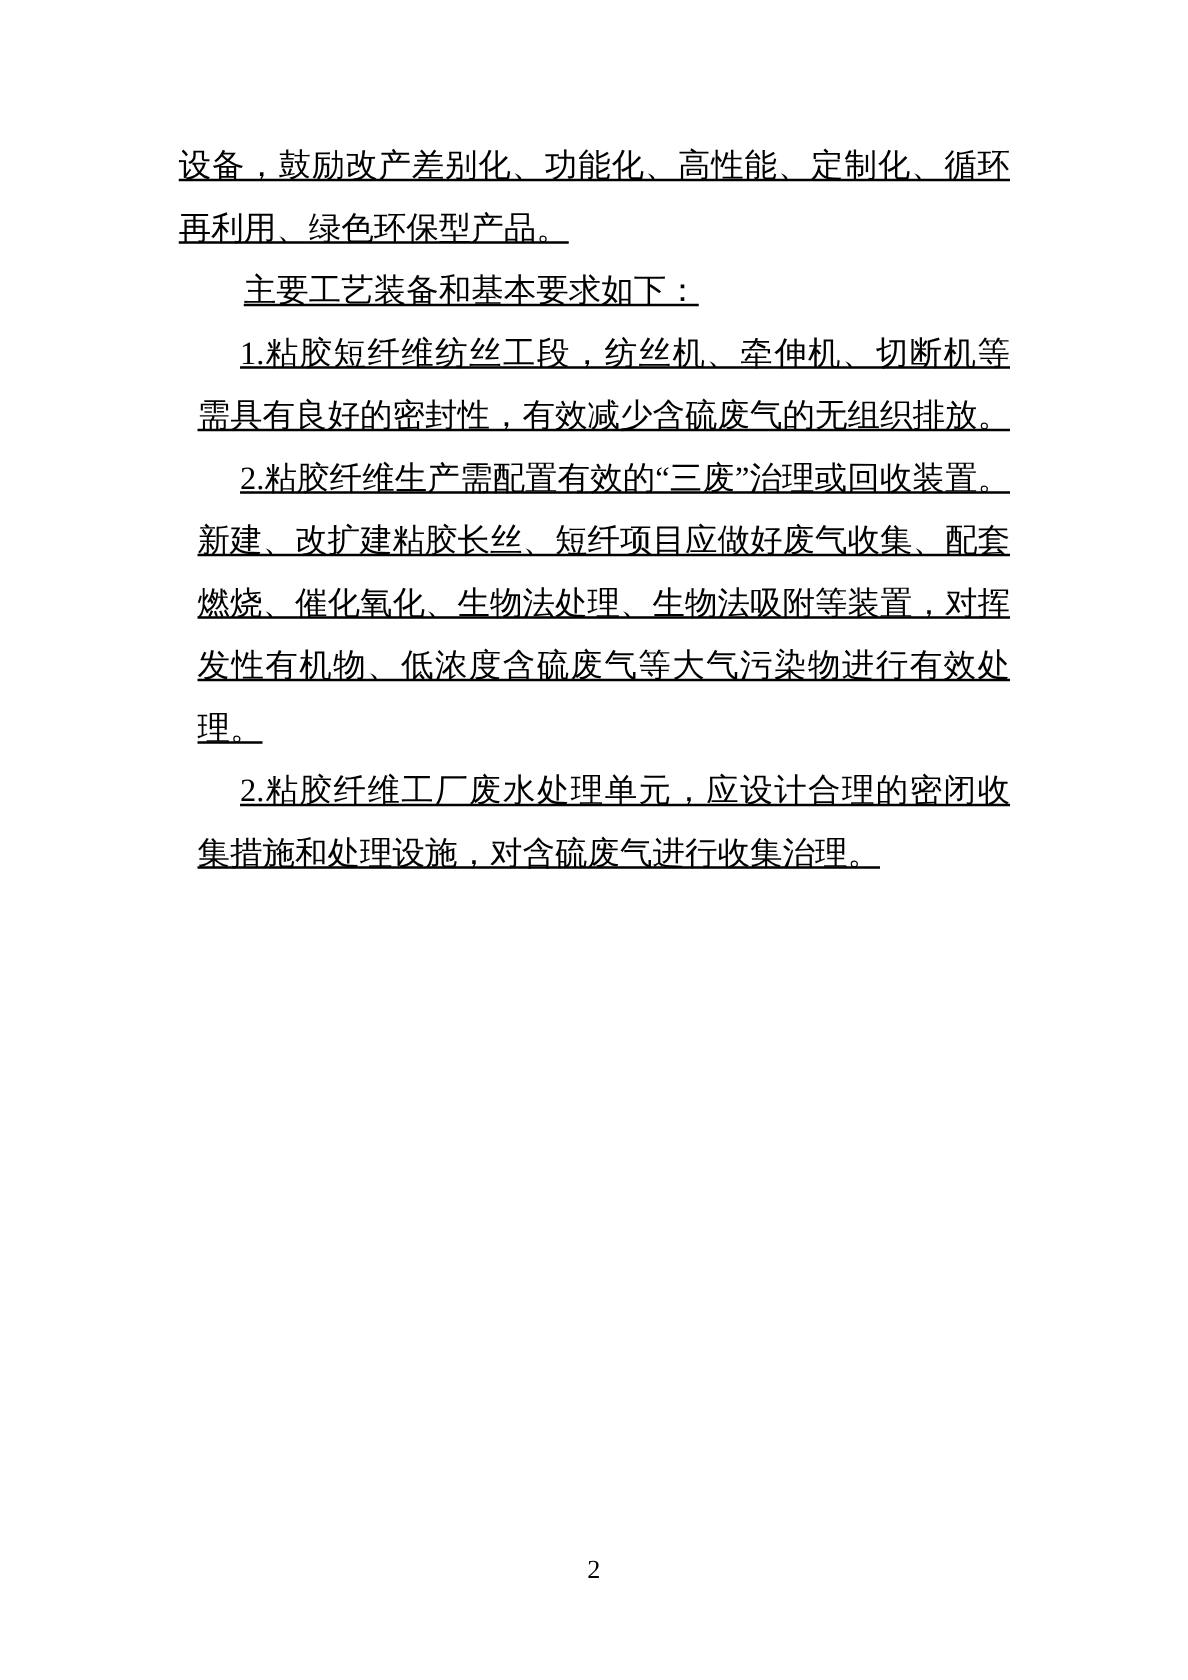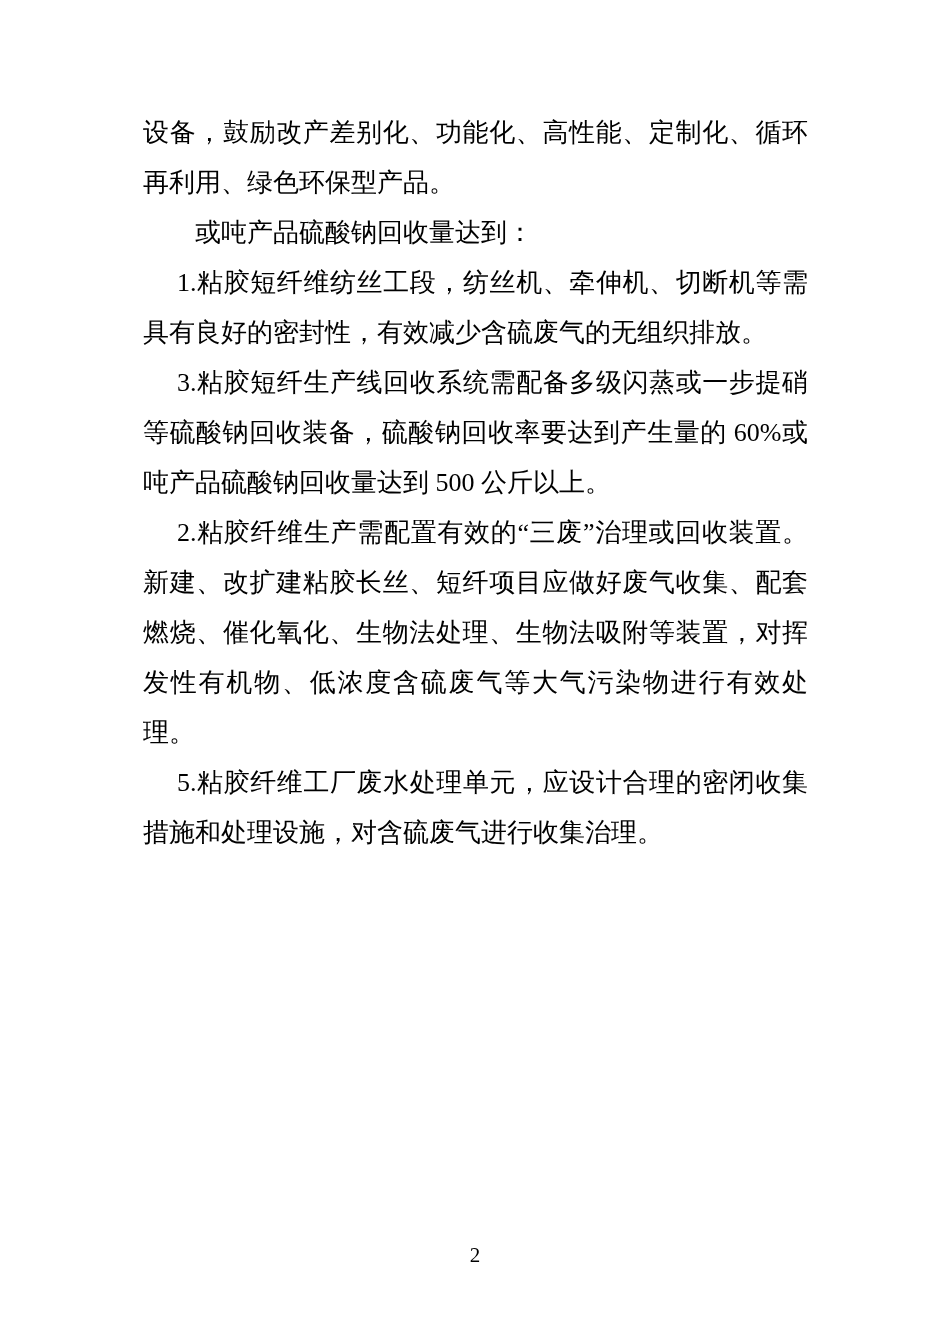--- a/index.html
+++ b/index.html
@@ -14,55 +14,55 @@
     background: #ffffff;
     color: #000000;
     overflow: hidden;
     font-family: "Liberation Serif", "DejaVu Sans", sans-serif;
   }
   .content {
     position: absolute;
     left: 143px;
     top: 108px;
     width: 665px;
+    text-decoration: underline;
   }
   p.para {
     margin: 0;
     padding: 0;
     font-size: 26px;
     line-height: 50px;
     text-align: justify;
     text-justify: inter-ideograph;
     letter-spacing: 0;
   }
   p.para.indent-none { text-indent: 0; }
   p.para.indent-full { text-indent: 52px; }
-  p.para.indent-half { text-indent: 34px; }
+  p.para.indent-half { text-indent: 34px; margin-left: 15px; }
   .footer {
     position: absolute;
     left: 0;
     top: 1240px;
     width: 950px;
     text-align: center;
   }
   .page-number {
     font-family: "Liberation Serif", serif;
     font-size: 21px;
     line-height: 30px;
     color: #000000;
   }
 </style>
 </head>
 <body>
 
 <div class="page">
   <div class="content">
       <p class="para indent-none">设备，鼓励改产差别化、功能化、高性能、定制化、循环再利用、绿色环保型产品。</p>
-      <p class="para indent-full">或吨产品硫酸钠回收量达到：</p>
+      <p class="para indent-full">主要工艺装备和基本要求如下：</p>
       <p class="para indent-half">1.粘胶短纤维纺丝工段，纺丝机、牵伸机、切断机等需具有良好的密封性，有效减少含硫废气的无组织排放。</p>
-      <p class="para indent-half">3.粘胶短纤生产线回收系统需配备多级闪蒸或一步提硝等硫酸钠回收装备，硫酸钠回收率要达到产生量的 60%或吨产品硫酸钠回收量达到 500 公斤以上。</p>
       <p class="para indent-half">2.粘胶纤维生产需配置有效的“三废”治理或回收装置。新建、改扩建粘胶长丝、短纤项目应做好废气收集、配套燃烧、催化氧化、生物法处理、生物法吸附等装置，对挥发性有机物、低浓度含硫废气等大气污染物进行有效处理。</p>
-      <p class="para indent-half">5.粘胶纤维工厂废水处理单元，应设计合理的密闭收集措施和处理设施，对含硫废气进行收集治理。</p>
+      <p class="para indent-half">2.粘胶纤维工厂废水处理单元，应设计合理的密闭收集措施和处理设施，对含硫废气进行收集治理。</p>
     </div>
   <div class="footer">
     <span class="page-number">2</span>
   </div>
 </div>
 
 </body></html>

